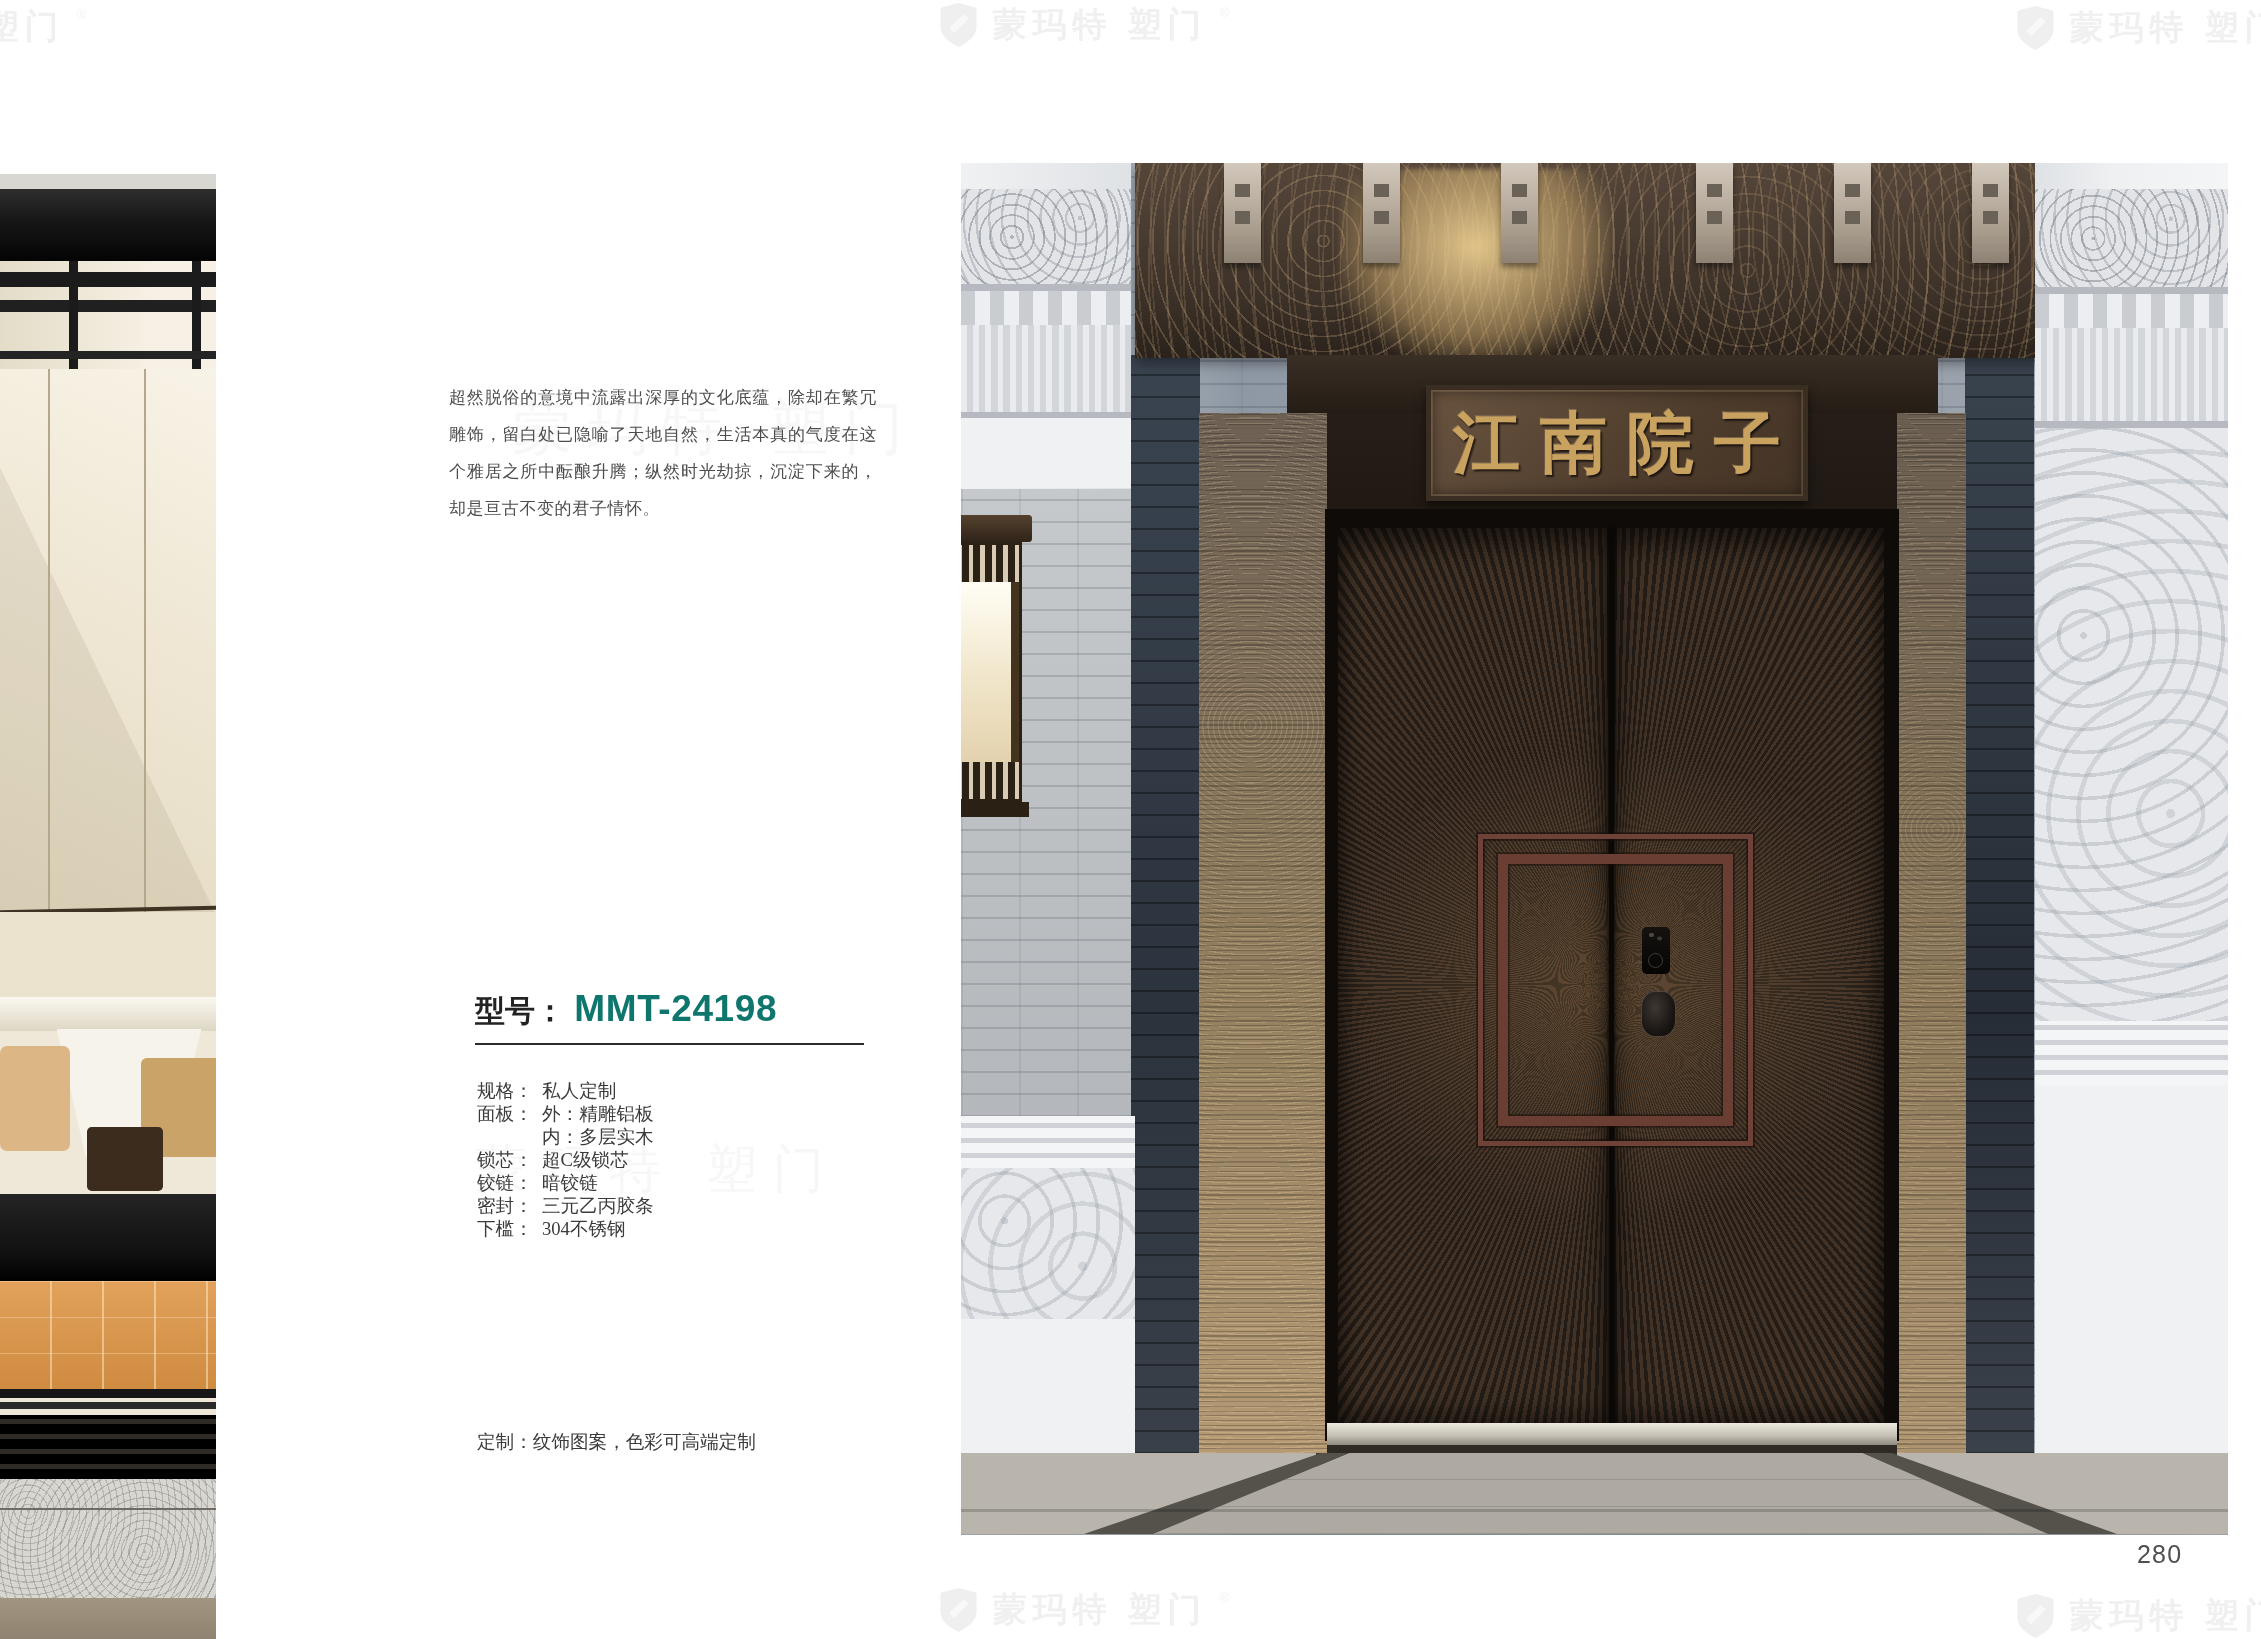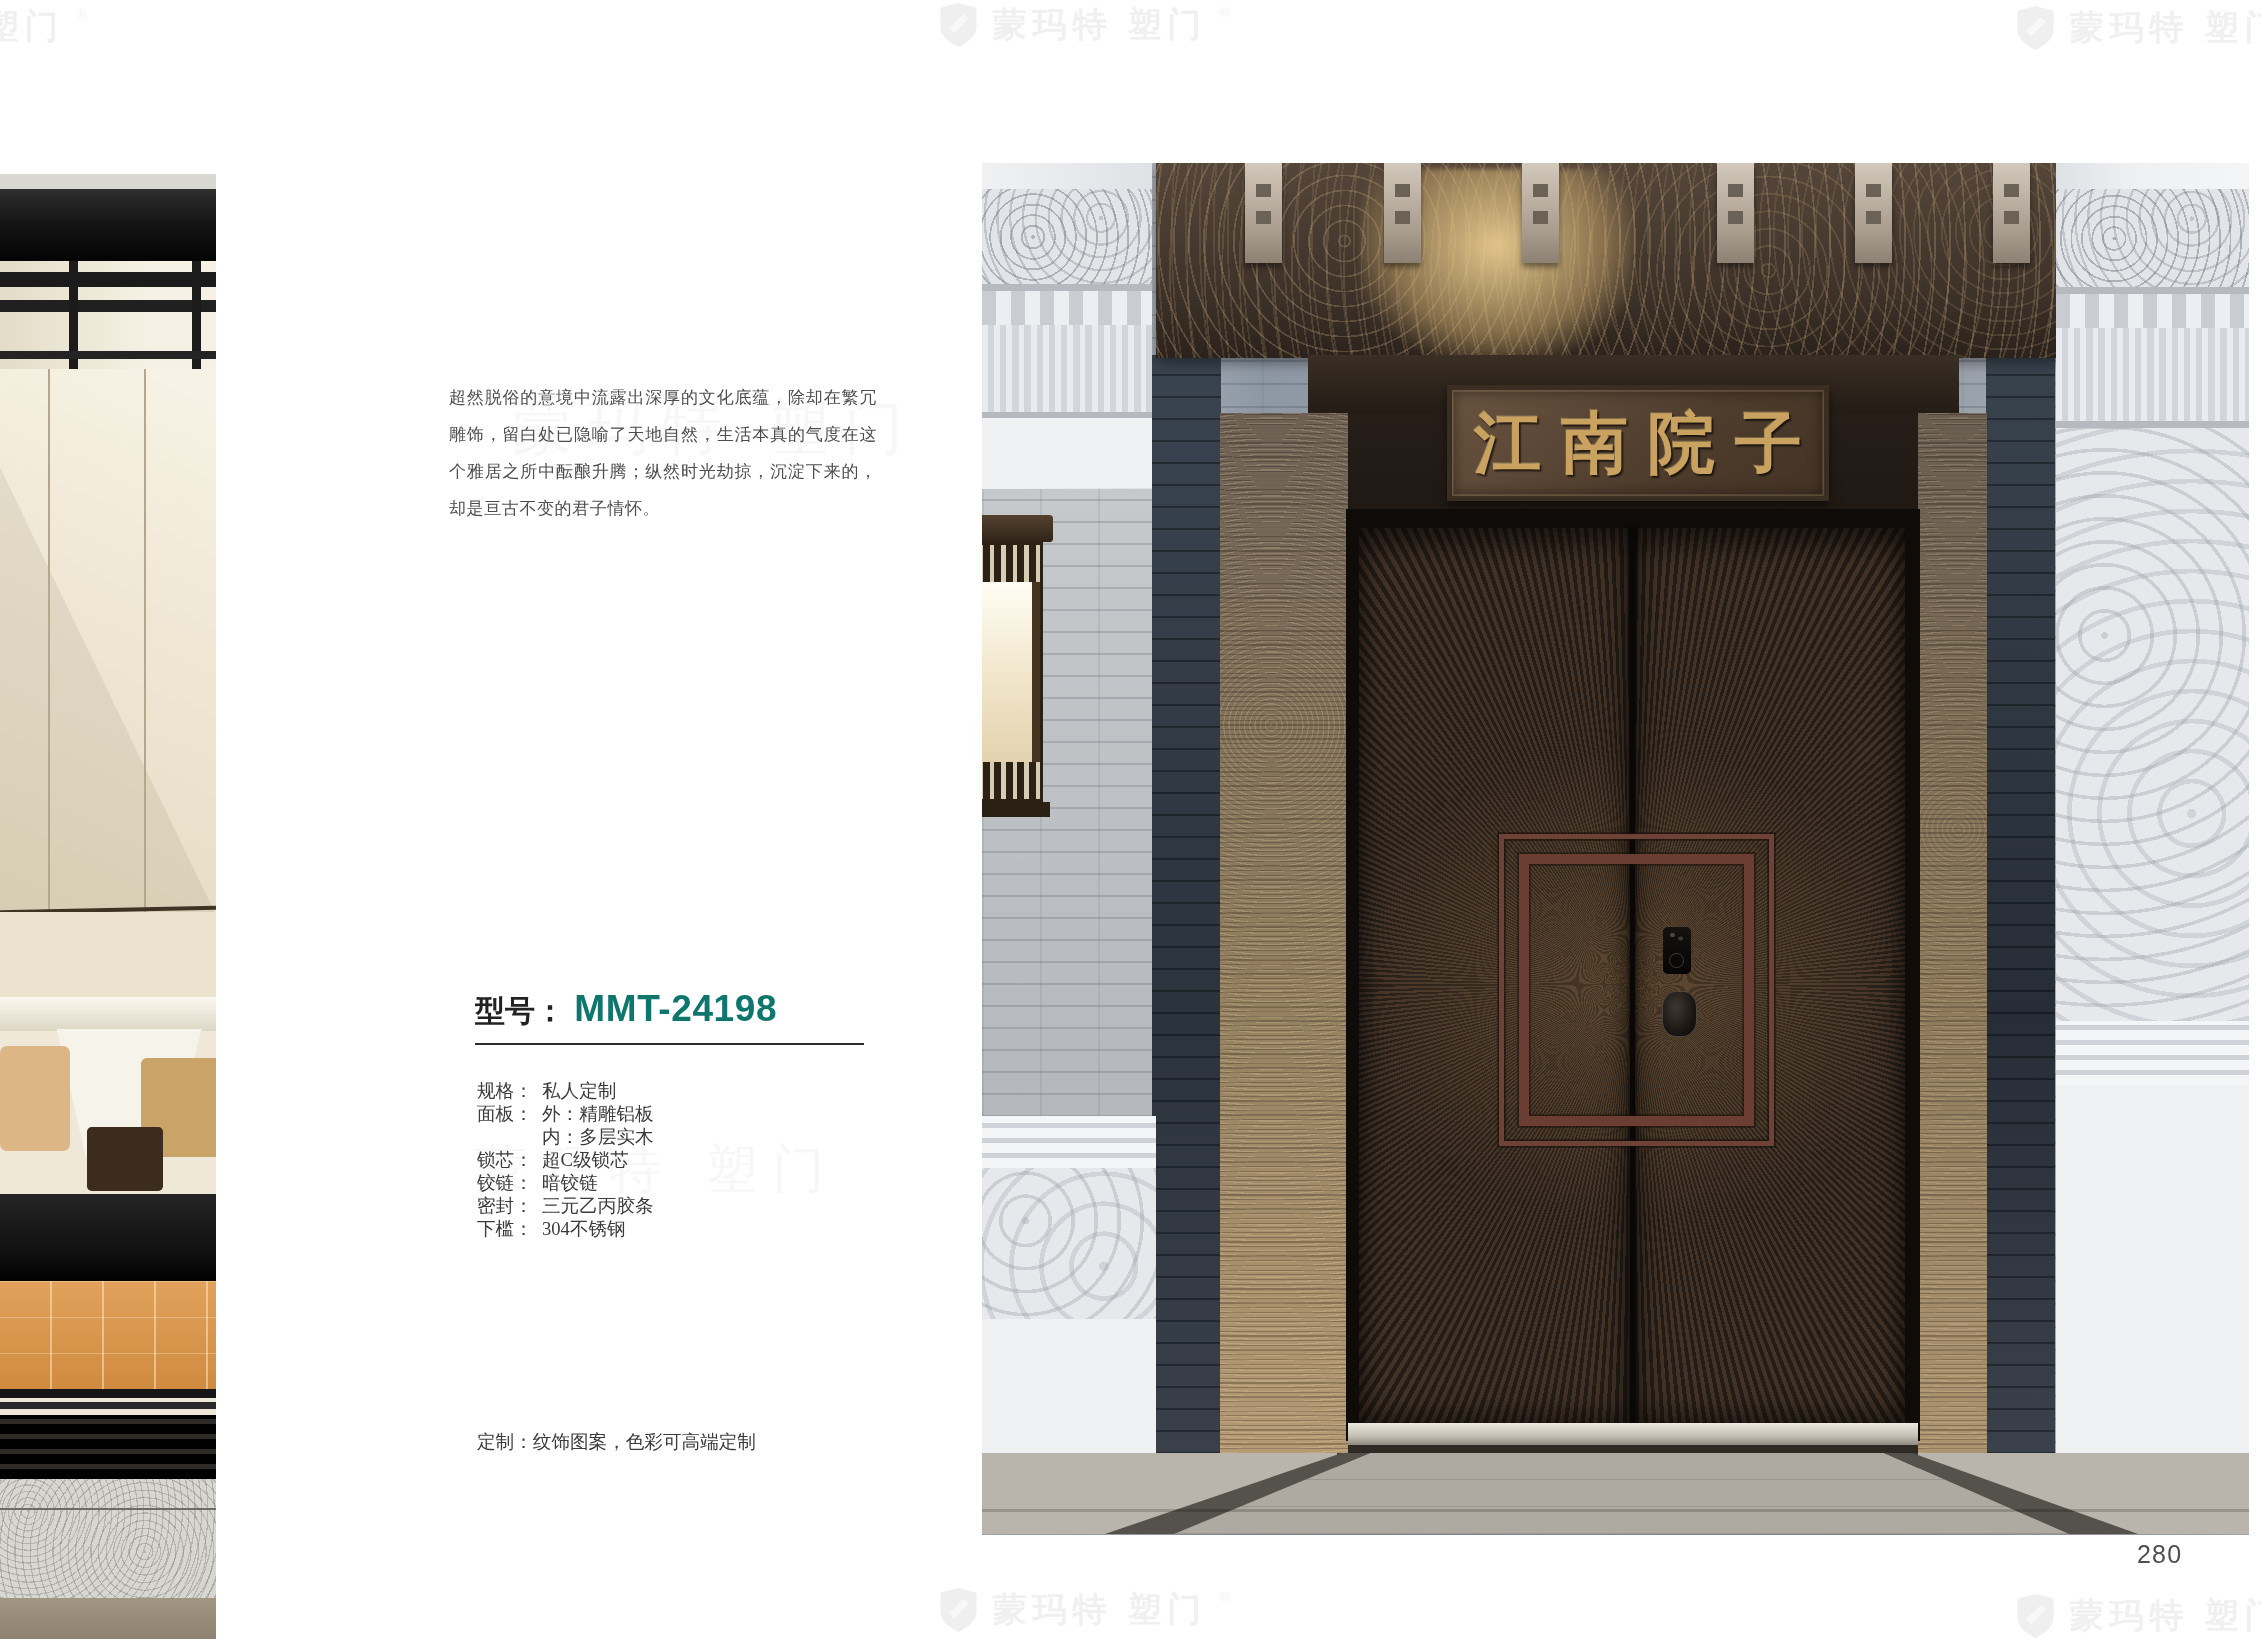--- a/index.html
+++ b/index.html
@@ -55,21 +55,21 @@
   .lp-gb1{top:1215px;height:9.3px;background:#161616;}
   .lp-gb2{top:1228px;height:7px;background:#2a2a2a;}
   .lp-base{top:1241px;height:64px;background:repeating-linear-gradient(0deg,#000 0 10.5px,#2e2b26 10.5px 15px);}
   .lp-terrazzo{top:1305px;height:119px;background:
      repeating-radial-gradient(circle at 13% 27%,rgba(120,118,112,0.35) 0 1.2px,transparent 1.2px 6.4px),
      repeating-radial-gradient(circle at 67% 61%,rgba(100,98,92,0.3) 0 1.2px,transparent 1.2px 7.6px),#d7d6d1;}
   .lp-tline{top:1334px;height:2.3px;background:#6f6c63;}
   .lp-floor{top:1424px;height:41px;background:linear-gradient(180deg,#a29682,#8f8270);}
 
   
-  .photo{position:absolute;left:982px;top:163px;width:1267px;height:1372px;overflow:hidden;background:
+  .photo{position:absolute;left:961px;top:163px;width:1267px;height:1372px;overflow:hidden;background:
      repeating-linear-gradient(0deg,rgba(20,30,45,0.16) 0 1.7px,transparent 1.7px 23px),
      repeating-linear-gradient(90deg,rgba(20,30,45,0.05) 0 1.7px,transparent 1.7px 70px),
      linear-gradient(90deg,#b7bcc2 0%,#a9b0b8 12%,#8e98a4 22%,#97a0aa 45%,#939ca6 72%,#a5abb3 88%,#b9bdc2 100%);}
   .ph{position:absolute;}
   .ph-brickL{left:0;top:326px;width:170px;height:628px;background:
      repeating-linear-gradient(0deg,rgba(90,95,100,0.25) 0 1.7px,transparent 1.7px 22px),
      repeating-linear-gradient(90deg,rgba(90,95,100,0.12) 0 1.7px,transparent 1.7px 58px),
      linear-gradient(180deg,#c6c9cc,#b4b8bc);}
   .ph-darkcolL{left:170px;top:192px;width:69px;height:1099px;background:
      repeating-linear-gradient(0deg,rgba(0,0,0,0.35) 0 1.7px,transparent 1.7px 22px),

